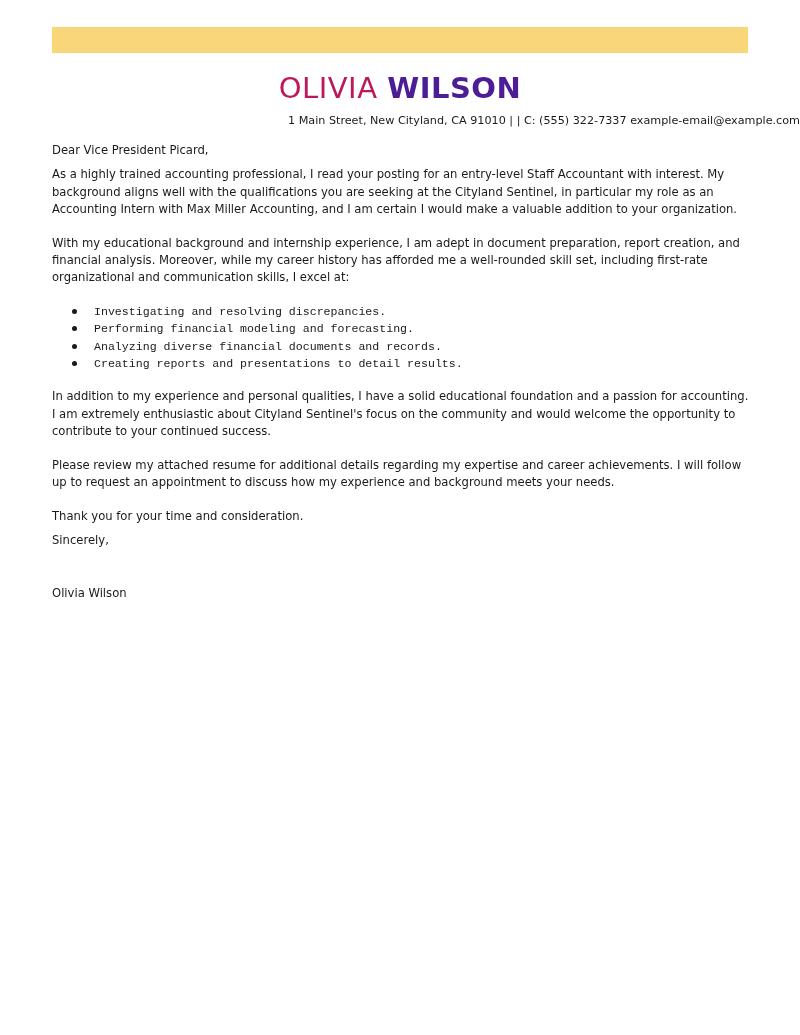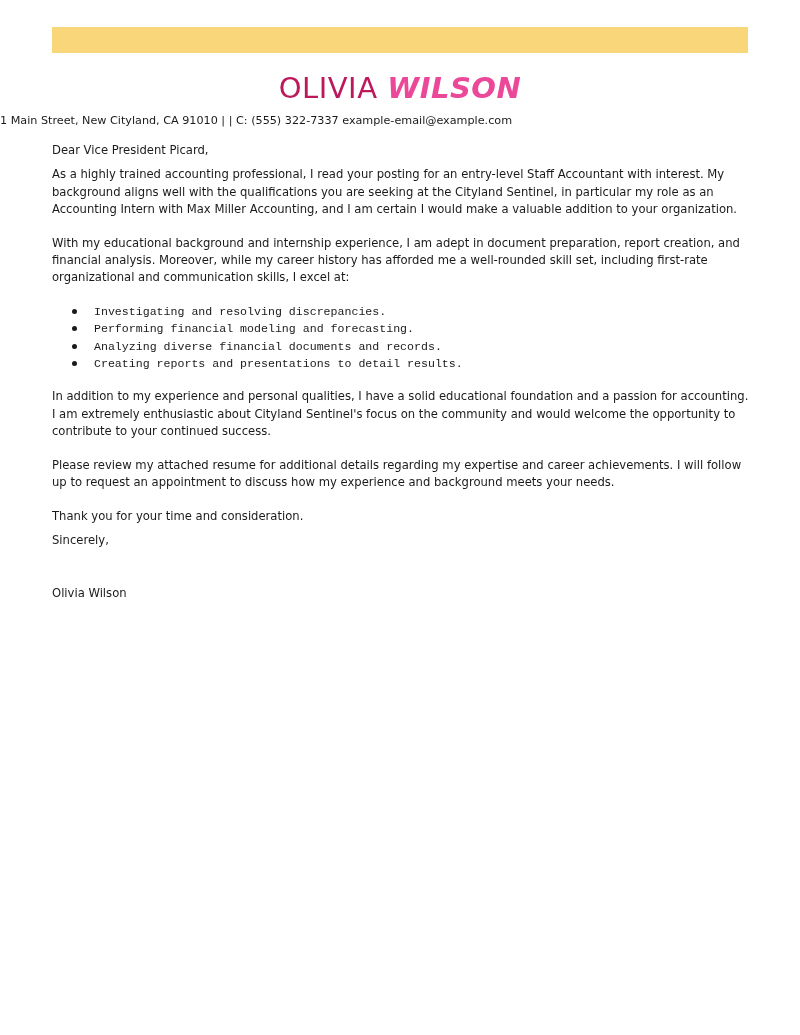--- a/index.html
+++ b/index.html
@@ -10,23 +10,23 @@
     .top-bar {
       position: absolute; left: 52px; top: 27px; width: 696px; height: 26px;
       background: #f9d67a;
     }
     .name {
       position: absolute; left: 0; width: 800px; top: 70px; text-align: center;
       font-family: "DejaVu Sans", sans-serif; font-size: 29px; letter-spacing: 0.5px;
       line-height: 36px;
     }
     .name .first { color: #be185d; }
-    .name .last { color: #ec4899; font-weight: bold; font-style: italic; }
+    .name .last { color: #4c1d95; font-weight: bold; }
     .contact {
-      position: absolute; left: 0; width: 800px; top: 113px; text-align: left;
+      position: absolute; left: 0; width: 800px; top: 113px; text-align: right;
       font-size: 11.2px; line-height: 16px; color: #1a1a1a;
     }
     .body-text {
       position: absolute; left: 52px; top: 142px; width: 700px;
       font-size: 11.6px; line-height: 17.3px;
     }
     p { margin: 0 0 16.5px 0; }
     p.greet { margin-bottom: 7px; }
     ul { margin: 0 0 16px 0; padding-left: 42px; list-style: none; font-family: Liberation Mono, monospace; }
     ul li { position: relative; }

